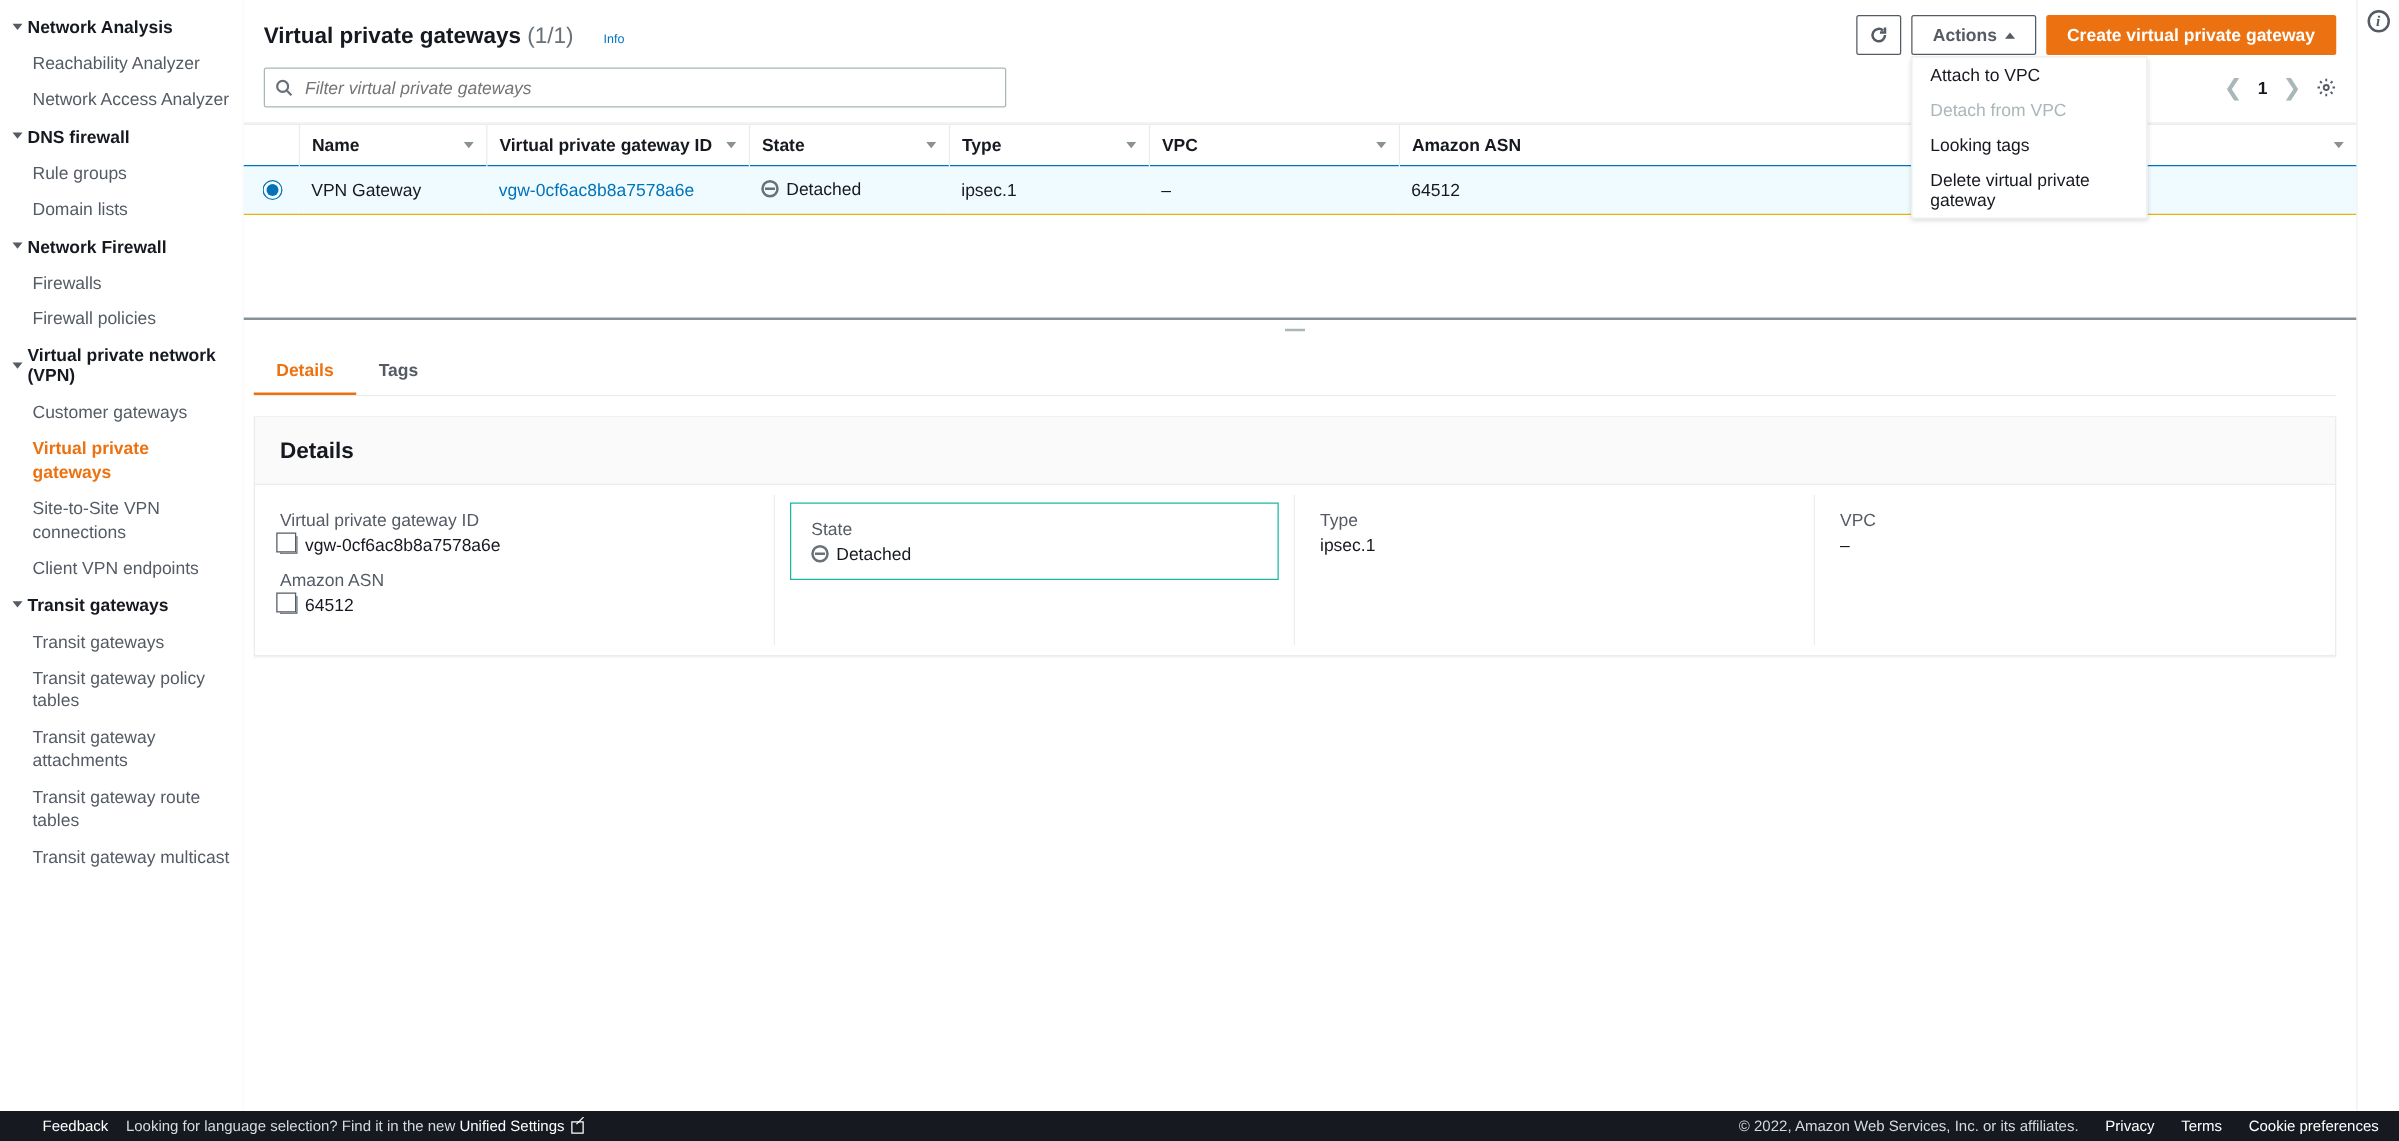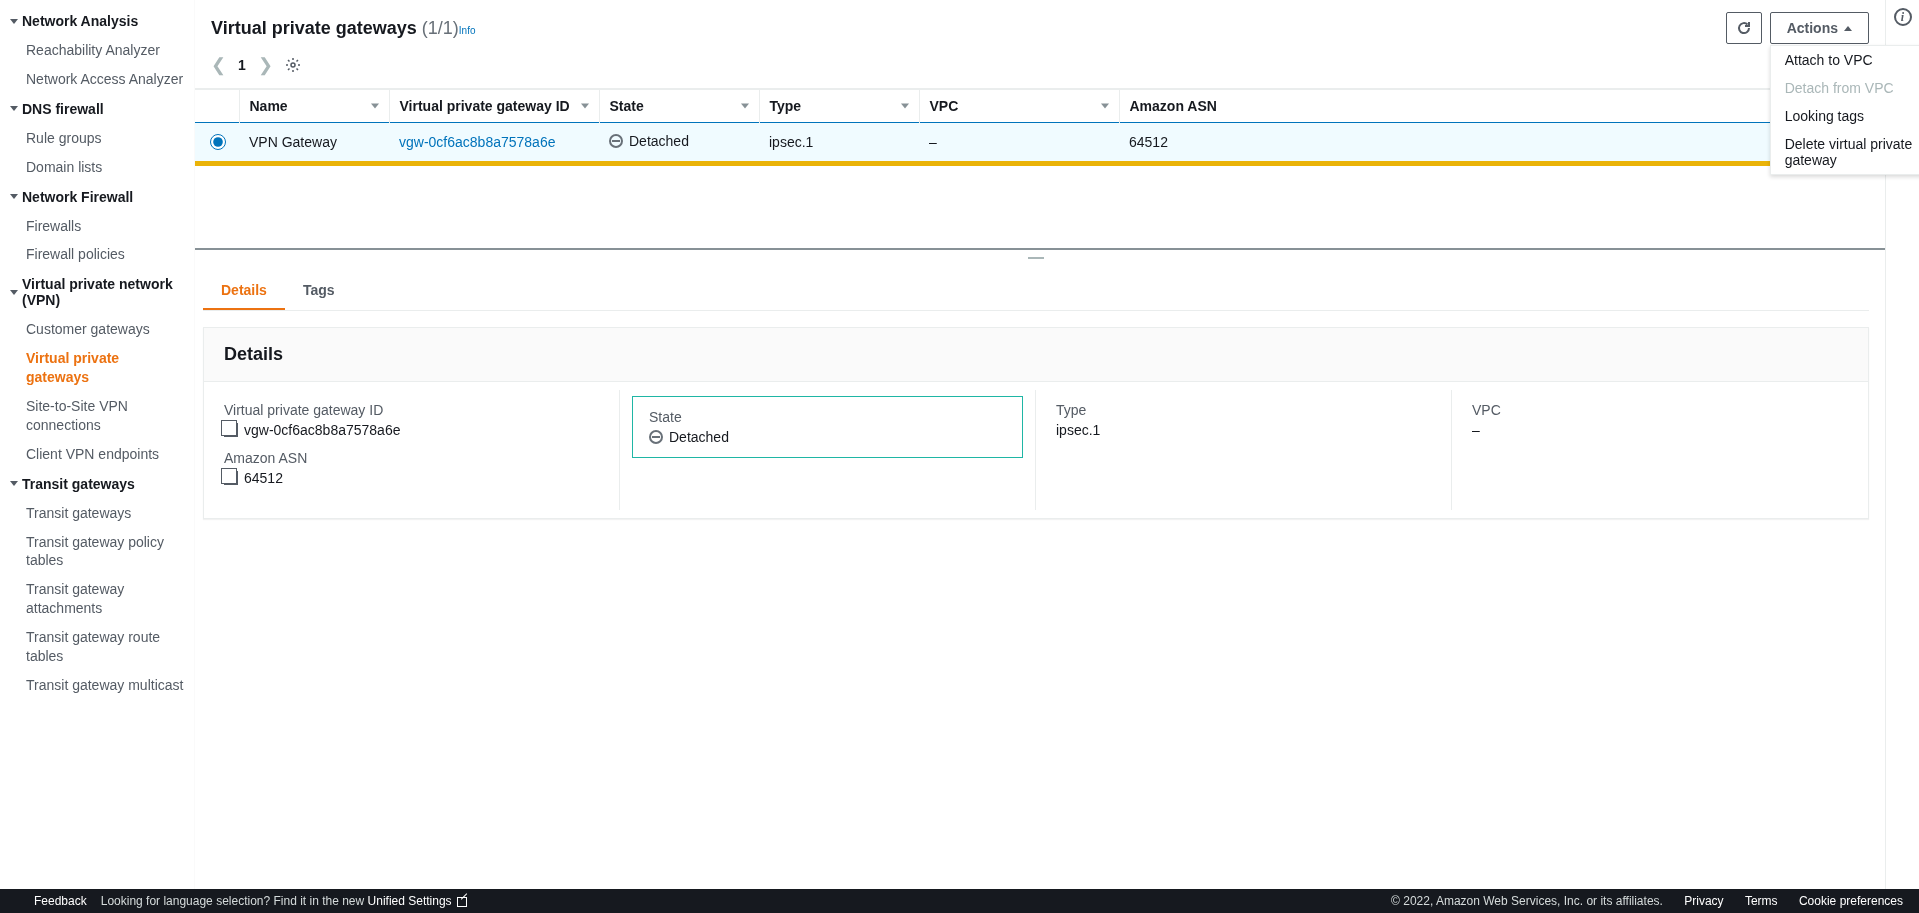--- a/index.html
+++ b/index.html
@@ -62,21 +62,21 @@
   .content-top {
     background: #fff;
     padding: 12px 16px 0 16px;
     border-bottom: 1px solid #eaeded;
   }
   .header-row {
     display: flex;
     align-items: center;
     justify-content: space-between;
   }
-  .title-block { display: flex; align-items: baseline; gap: 0; }
+  .title-block { display: flex; align-items: baseline; gap: 24px; }
   h1 { margin: 0; font-size: 18px; font-weight: bold; }
   h1 .count { color: #687078; font-weight: normal; }
   .info-link { color: #0073bb; font-size: 10px; cursor: pointer; }
   .header-actions { display: flex; gap: 8px; align-items: center; position: relative; }
   .btn {
     display: inline-flex;
     align-items: center;
     justify-content: center;
     height: 32px;
     padding: 0 16px;
@@ -160,21 +160,21 @@
     width: 0; height: 0;
     border-left: 4px solid transparent;
     border-right: 4px solid transparent;
     border-top: 5px solid #879196;
   }
   table.vgw td {
     padding: 8px 10px;
     border-top: 1px solid #eaeded;
   }
   tr.selected-row { background: #f0fbff;  }
-  tr.selected-row td { border-top: 1px solid #0073bb; border-bottom: 5px solid #eab308; }
+  tr.selected-row td { border-top: 1px solid #0073bb; border-bottom: 1px solid #eab308; }
   .link { color: #0073bb; cursor: pointer; }
   .status-chip { display: inline-flex; align-items: center; gap: 6px; }
   .status-circle {
     width: 14px; height: 14px; border-radius: 50%;
     border: 2px solid #687078; position: relative;
   }
   .status-circle::after {
     content: ""; position: absolute; left: 1px; right: 1px; top: 4px;
     height: 2px; background: #687078;
   }
@@ -342,24 +342,32 @@
               <span>Actions</span>
               <span class="caret-up"></span>
             </button>
             <div class="dropdown-menu">
               <div class="dropdown-item">Attach to VPC</div>
               <div class="dropdown-item disabled">Detach from VPC</div>
               <div class="dropdown-item">Looking tags</div>
               <div class="dropdown-item">Delete virtual private gateway</div>
             </div>
           </div>
+          <button class="btn primary">Create virtual private gateway</button>
         </div>
       </div>
 
       <div class="filter-row">
+        <div class="filter-input-wrap">
+          <svg width="14" height="14" viewBox="0 0 16 16" fill="none" stroke="#687078" stroke-width="2">
+              <circle cx="7" cy="7" r="5"></circle>
+              <line x1="11" y1="11" x2="15" y2="15"></line>
+            </svg>
+          <input class="filter-input" placeholder="Filter virtual private gateways" style="">
+        </div>
         <div class="pagination">
           <span class="pag-btn">❮</span>
           <span class="pag-num">1</span>
           <span class="pag-btn">❯</span>
           <span class="gear">
             <svg width="16" height="16" viewBox="0 0 16 16" fill="none" stroke="#545b64" stroke-width="1.5">
                 <circle cx="8" cy="8" r="2"></circle>
                 <path d="M8 1v2M8 13v2M1 8h2M13 8h2M3 3l1.5 1.5M11.5 11.5L13 13M13 3l-1.5 1.5M4.5 11.5L3 13"></path>
               </svg>
           </span>

